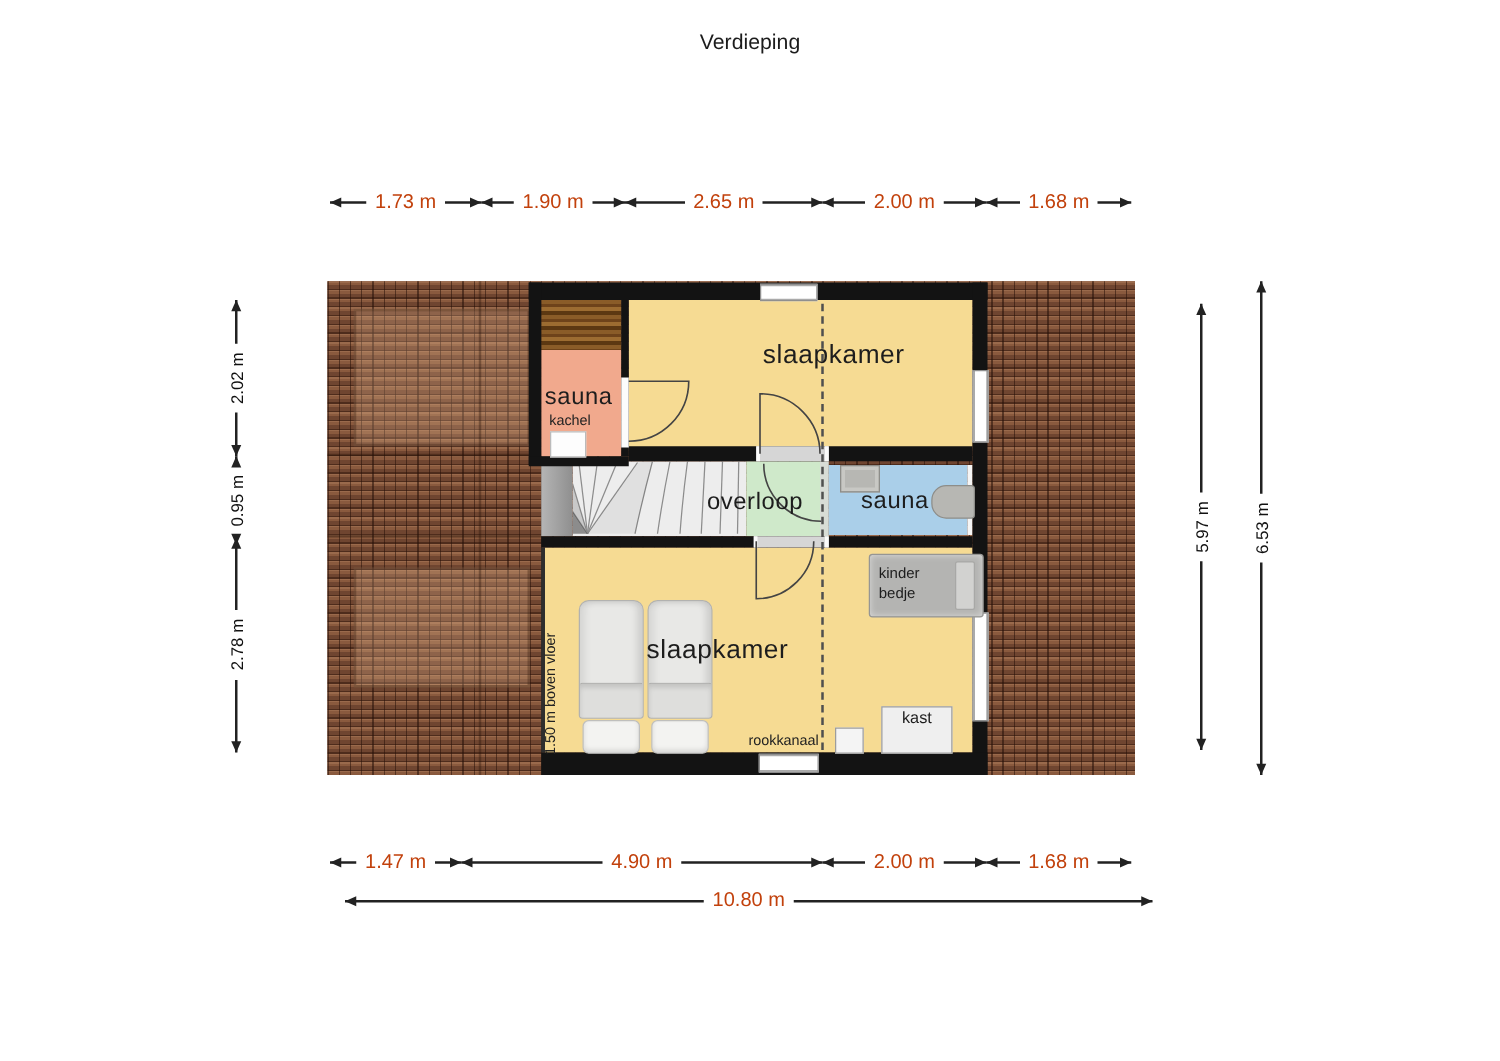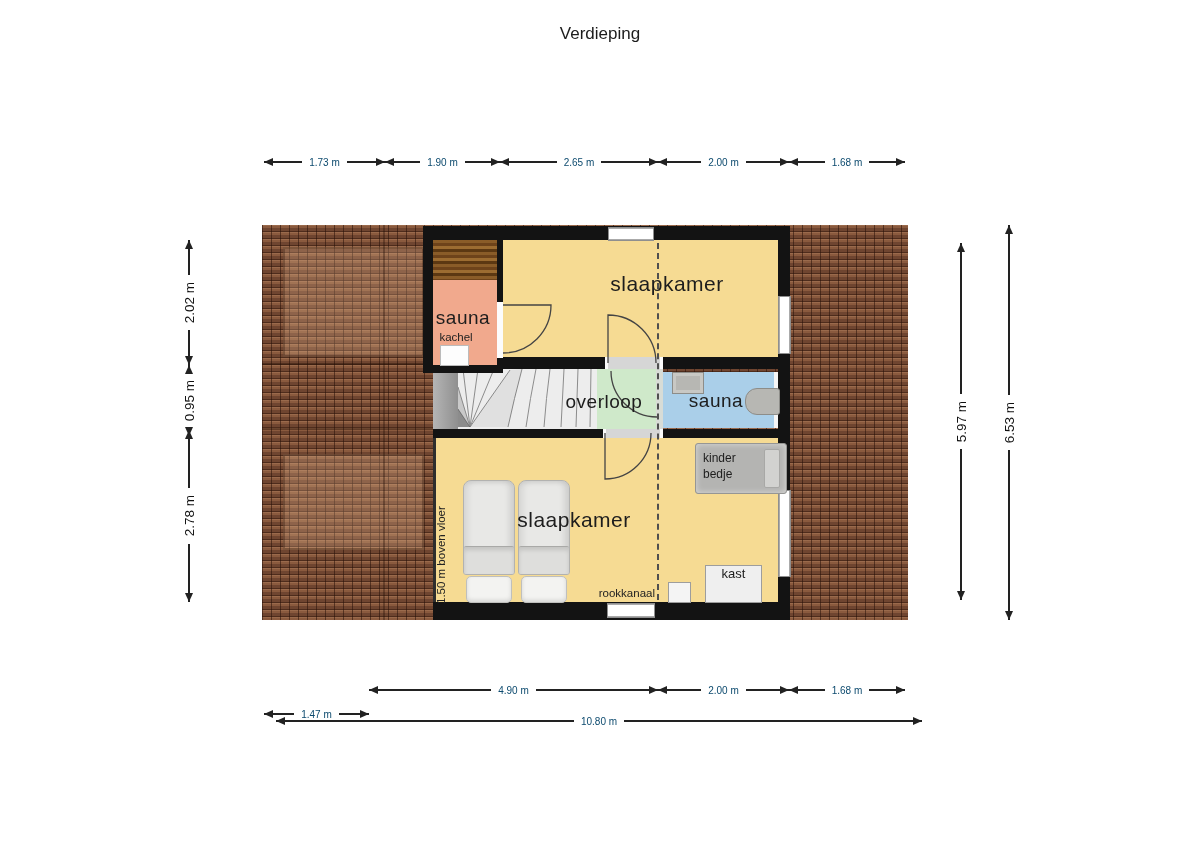--- a/index.html
+++ b/index.html
@@ -63,21 +63,21 @@
           color:#1d1d1d;white-space:nowrap;}
   .rlabel.sm{font-size:19px;text-align:center;}
   .slabel{position:absolute;font-size:11.5px;color:#222;}
   .slabel.center{transform:translate(-50%,-50%);white-space:nowrap;text-align:right;}
   .furnlabel{font-size:12px;color:#1d1d1d;}
   .kbed-label{position:absolute;left:7px;top:7px;width:50px;line-height:1.3;font-size:12px;color:#1d1d1d;}
   .heightnote{position:absolute;left:435px;top:462px;height:142px;display:flex;align-items:center;
               writing-mode:vertical-rl;transform:rotate(180deg);font-size:11.5px;color:#222;white-space:nowrap;}
 
   
-  .dimh{position:absolute;display:flex;align-items:center;height:16px;font-size:10px;color:#0c4a6e;}
+  .dimh{position:absolute;display:flex;align-items:center;height:16px;font-size:16px;color:#c2410c;}
   .dimh .ln{flex:1;height:2px;background:#222;position:relative;min-width:8px;}
   .dimh .ln.l::before{content:"";position:absolute;left:0;top:-3px;width:0;height:0;
        border-top:4px solid transparent;border-bottom:4px solid transparent;border-right:9px solid #222;}
   .dimh .ln.r::before{content:"";position:absolute;right:0;top:-3px;width:0;height:0;
        border-top:4px solid transparent;border-bottom:4px solid transparent;border-left:9px solid #222;}
   .dimh .lbl{margin:0 7px;white-space:nowrap;}
   .dimv{position:absolute;display:flex;flex-direction:column;align-items:center;width:18px;
         font-size:13.5px;color:#111;}
   .dimv .ln{flex:1;width:2px;background:#222;position:relative;min-height:8px;}
   .dimv .ln.t::before{content:"";position:absolute;top:0;left:-3px;width:0;height:0;
@@ -240,21 +240,21 @@
     <span class="ln t"></span>
     <span class="lbl">5.97 m</span>
     <span class="ln b"></span>
   </div>
   <div class="dimv" style="left:1000px;top:225px;height:395px;">
     <span class="ln t"></span>
     <span class="lbl">6.53 m</span>
     <span class="ln b"></span>
   </div>
 
-  <div class="dimh" style="left:264px;top:682px;width:105px;margin-top:24px;">
+  <div class="dimh" style="left:264px;top:682px;width:105px;">
     <span class="ln l"></span>
     <span class="lbl">1.47 m</span>
     <span class="ln r"></span>
   </div>
   <div class="dimh" style="left:369px;top:682px;width:289px;">
     <span class="ln l"></span>
     <span class="lbl">4.90 m</span>
     <span class="ln r"></span>
   </div>
   <div class="dimh" style="left:658px;top:682px;width:131px;">

